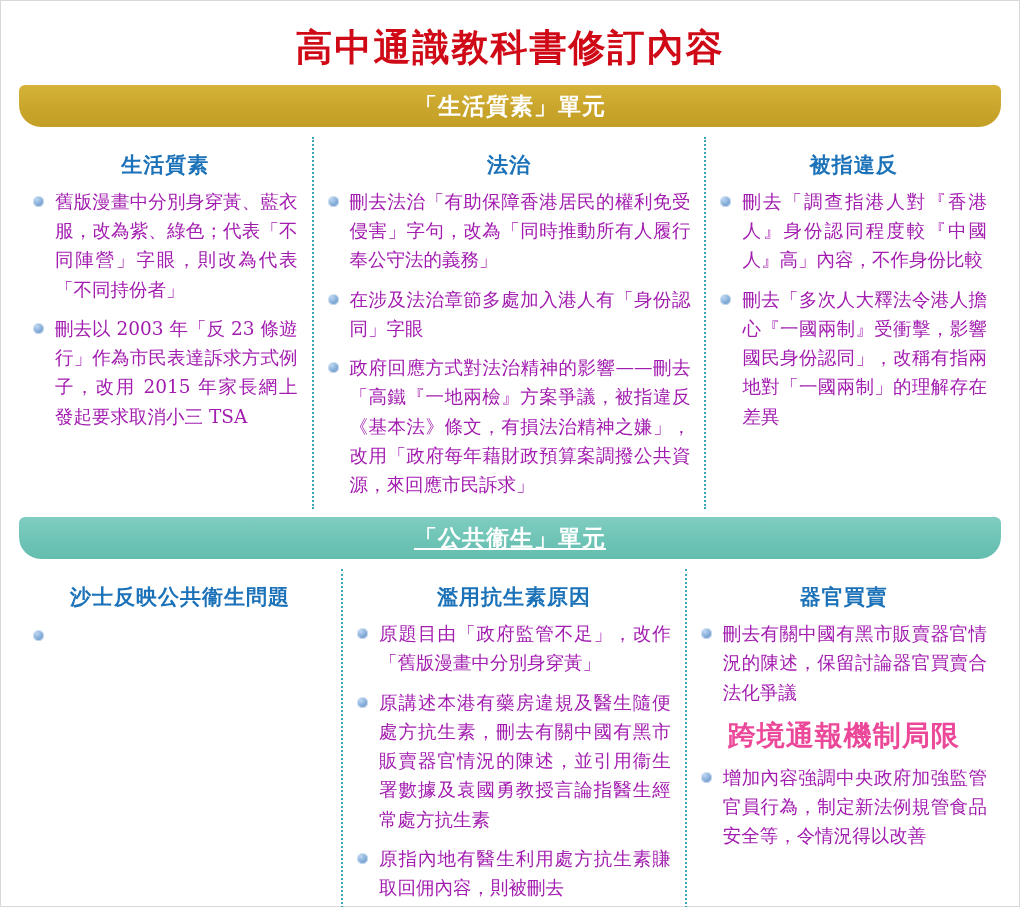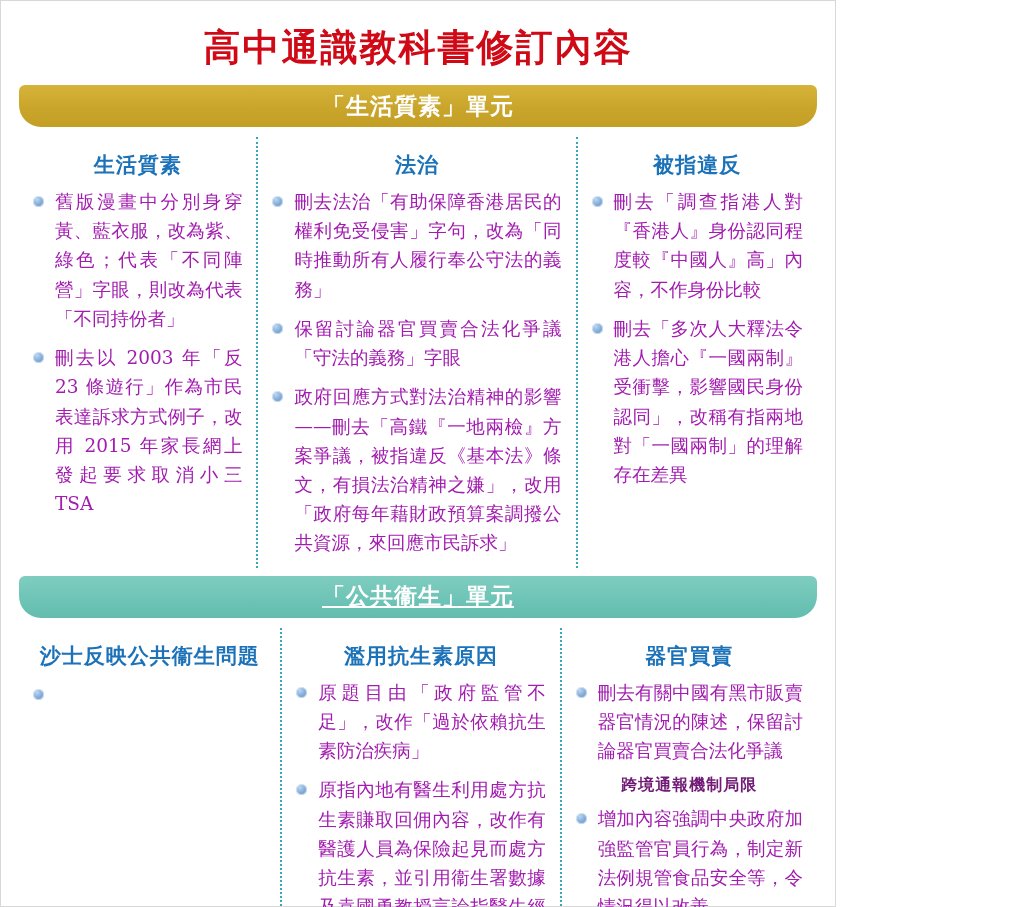--- a/index.html
+++ b/index.html
@@ -8,21 +8,21 @@
   }
   body {
     width: 1024px;
     height: 907px;
     background: #ffffff;
     font-family: "Liberation Serif", "DejaVu Serif", serif;
     overflow: hidden;
   }
   .page {
     position: relative;
-    width: 836px;
+    width: 1020px;
     height: 907px;
     box-sizing: border-box;
     padding: 14px 18px 10px 18px;
     background: #ffffff;
     border: 1px solid #d8d8d8;
   }
   .main-title {
     text-align: center;
     color: #cf0a16;
     font-size: 37px;
@@ -98,22 +98,22 @@
     position: absolute;
     left: 0;
     top: 9px;
     width: 11px;
     height: 11px;
     border-radius: 50%;
     background: radial-gradient(circle at 35% 30%, #bcd7f2 0%, #7fa8d6 55%, #5e8cc4 100%);
     box-shadow: 0 0 0 1px rgba(255,255,255,0.6) inset;
   }
   .sub-head {
-    color: #701a75;
-    font-size: 16px;
+    color: #ec4899;
+    font-size: 28px;
     font-weight: bold;
     text-align: center;
     font-family: "DejaVu Sans", "Liberation Sans", sans-serif;
     margin: 4px 0 8px 0;
     letter-spacing: 1px;
   }
   .source {
     text-align: right;
     font-size: 18px;
     color: #111;
@@ -140,21 +140,21 @@
         <ul class="items">
           <li><span class="dot"></span><span>舊版漫畫中分別身穿黃、藍衣服，改為紫、綠色；代表「不同陣營」字眼，則改為代表「不同持份者」</span></li>
           <li><span class="dot"></span><span>刪去以 2003 年「反 23 條遊行」作為市民表達訴求方式例子，改用 2015 年家長網上發起要求取消小三 TSA</span></li>
         </ul>
       </div>
 
       <div class="col divider-right" style="flex:0 0 40%;">
         <div class="col-title">法治</div>
         <ul class="items">
           <li><span class="dot"></span><span>刪去法治「有助保障香港居民的權利免受侵害」字句，改為「同時推動所有人履行奉公守法的義務」</span></li>
-          <li><span class="dot"></span><span>保留討論器官買賣合法化爭議「守法的義務」字眼</span></li>
+          <li><span class="dot"></span><span>在涉及法治章節多處加入港人有「身份認同」字眼</span></li>
           <li><span class="dot"></span><span>政府回應方式對法治精神的影響——刪去「高鐵『一地兩檢』方案爭議，被指違反《基本法》條文，有損法治精神之嫌」，改用「政府每年藉財政預算案調撥公共資源，來回應市民訴求」</span></li>
         </ul>
       </div>
 
       <div class="col" style="flex:0 0 30%;">
         <div class="col-title">被指違反</div>
         <ul class="items">
           <li><span class="dot"></span><span>刪去「調查指港人對『香港人』身份認同程度較『中國人』高」內容，不作身份比較</span></li>
           <li><span class="dot"></span><span>刪去「多次人大釋法令港人擔心『一國兩制』受衝擊，影響國民身份認同」，改稱有指兩地對「一國兩制」的理解存在差異</span></li>
         </ul>
@@ -170,22 +170,22 @@
       <div class="col divider-right" style="flex:0 0 33%;">
         <div class="col-title">沙士反映公共衞生問題</div>
         <ul class="items">
           <li><span class="dot"></span></li>
         </ul>
       </div>
 
       <div class="col divider-right" style="flex:0 0 35%;">
         <div class="col-title">濫用抗生素原因</div>
         <ul class="items">
-          <li><span class="dot"></span><span>原題目由「政府監管不足」，改作「過於依賴抗生素防治疾病」</span></li>
-          <li><span class="dot"></span><span>原指內地有醫生利用處方抗生素賺取回佣內容，改作有醫護人員為保險起見而處方抗生素，並引用衞生署數據及袁國勇教授言論指醫生經常處方抗生素</span></li>
+          <li><span class="dot"></span><span>原題目由「政府監管不足」，改作「舊版漫畫中分別身穿黃」</span></li>
+          <li><span class="dot"></span><span>原講述本港有藥房違規及醫生隨便處方抗生素，刪去有關中國有黑市販賣器官情況的陳述，並引用衞生署數據及袁國勇教授言論指醫生經常處方抗生素</span></li>
           <li><span class="dot"></span><span>原指內地有醫生利用處方抗生素賺取回佣內容，則被刪去</span></li>
         </ul>
       </div>
 
       <div class="col" style="flex:0 0 32%;">
         <div class="col-title">器官買賣</div>
         <ul class="items">
           <li><span class="dot"></span><span>刪去有關中國有黑市販賣器官情況的陳述，保留討論器官買賣合法化爭議</span></li>
         </ul>
         <div class="sub-head">跨境通報機制局限</div>

